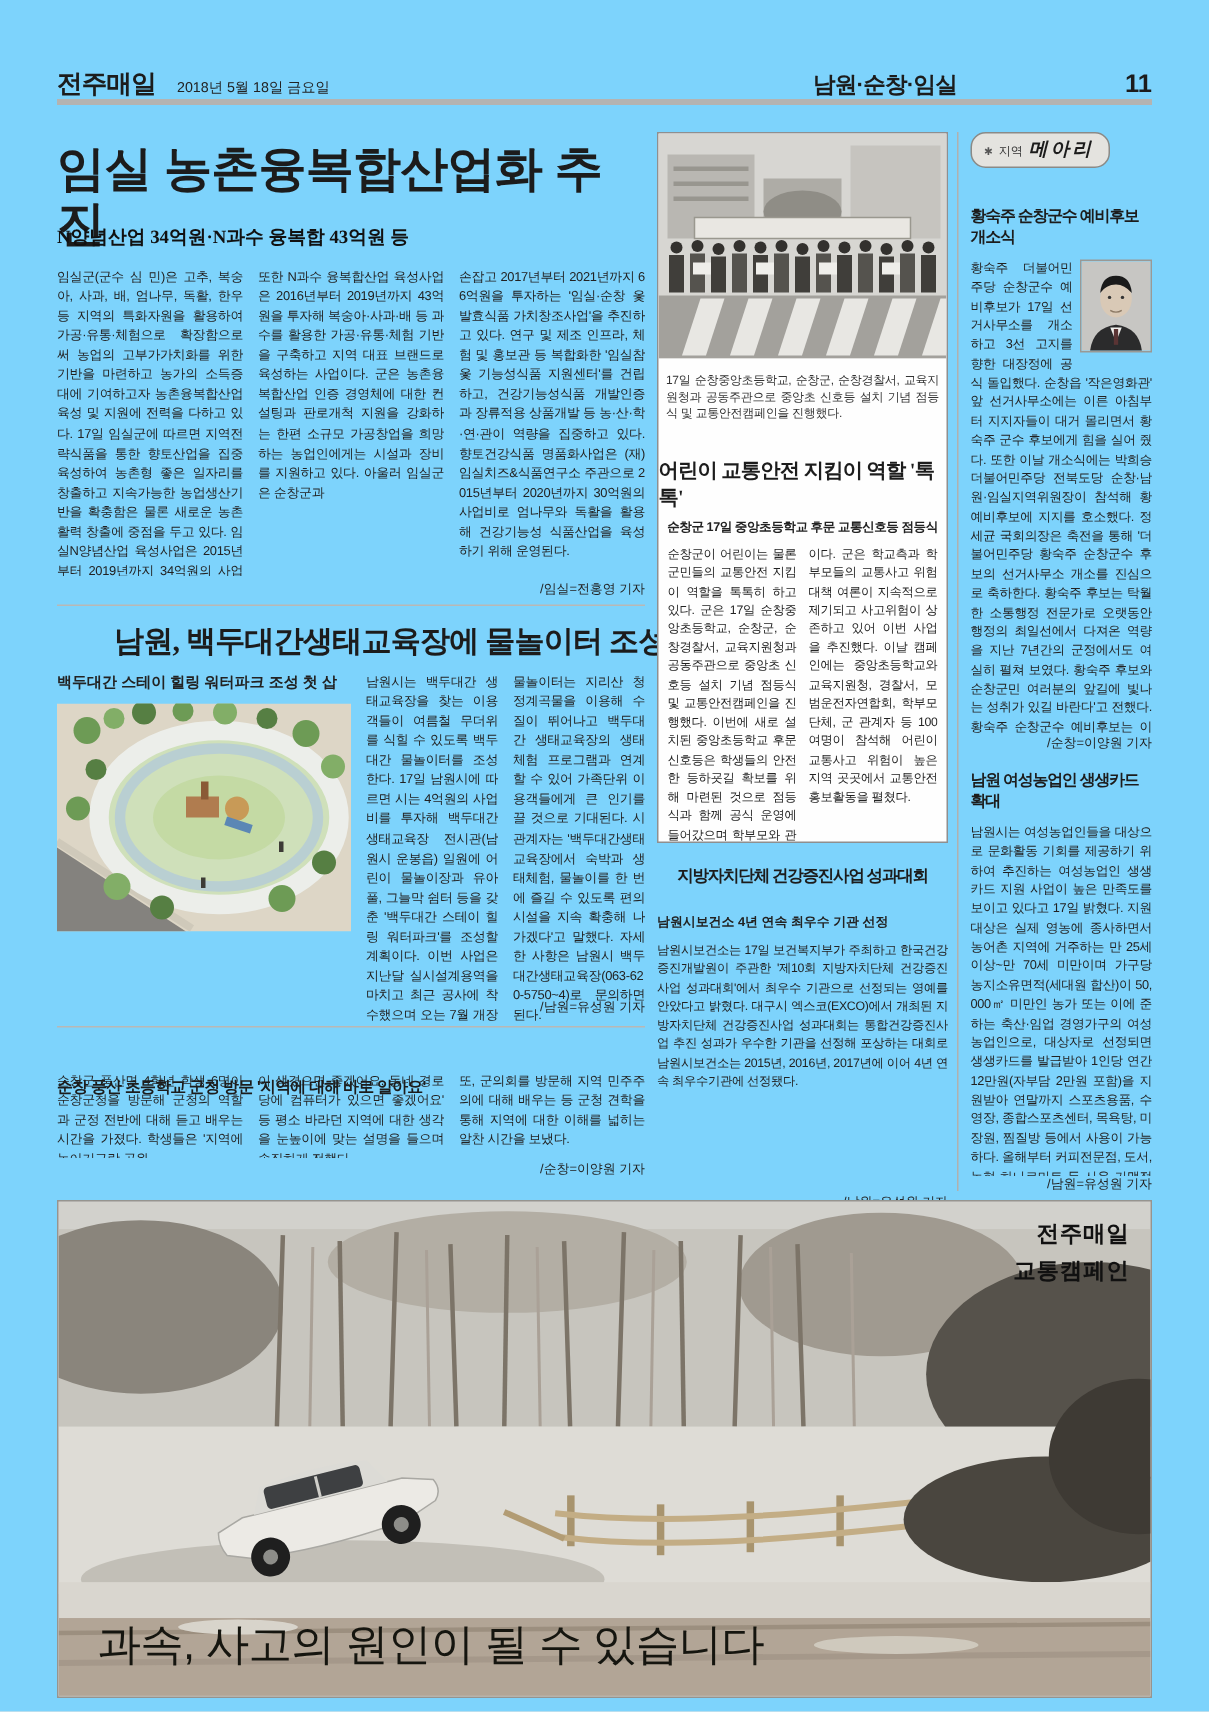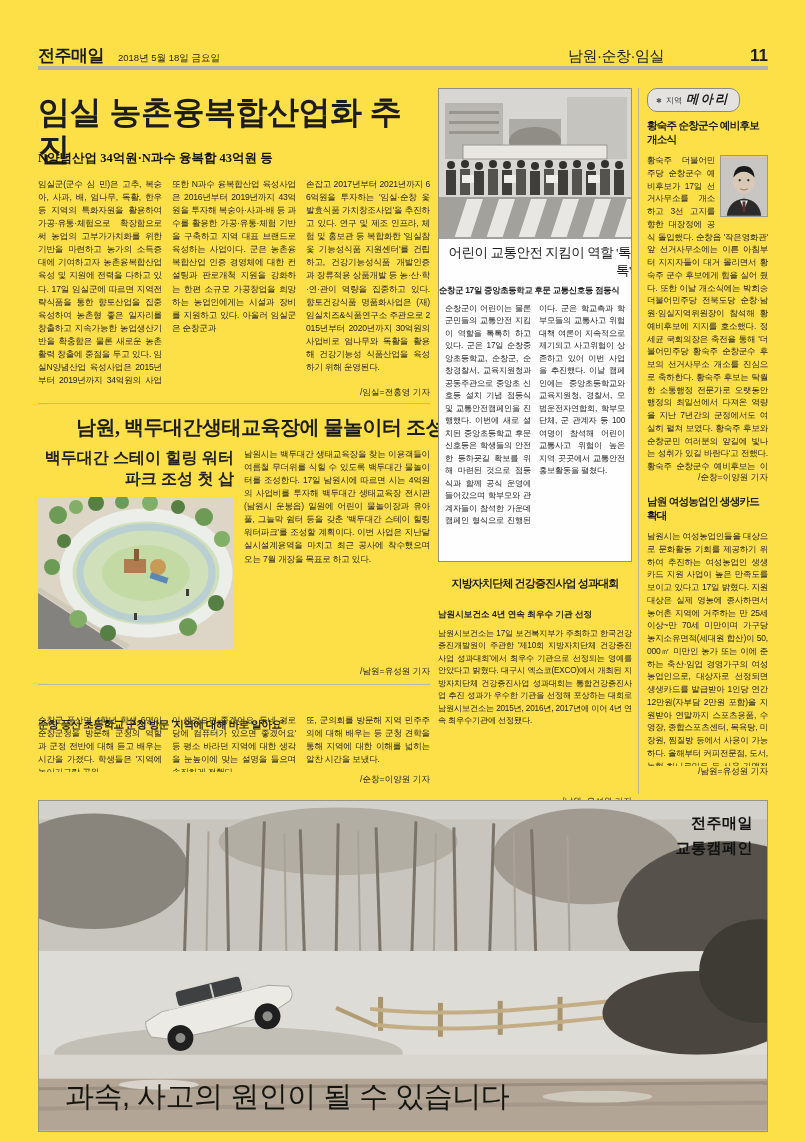--- a/index.html
+++ b/index.html
@@ -1,57 +1,57 @@
 <!DOCTYPE html>
 <html><head>
 <meta charset="utf-8">
 <style>
   html,body{margin:0;padding:0;background:#e9e8e6;}
-  .page{position:relative;width:806px;height:1141px;background:#fde047;margin:0 auto;
+  .page{position:relative;width:806px;height:1141px;background:#7dd3fc;margin:0 auto;
         font-family:"Liberation Sans",sans-serif;color:#1c1c1c;overflow:hidden;}
   
   .header{position:absolute;left:38px;right:38px;top:44px;display:flex;align-items:baseline;}
   .masthead{font-size:17px;font-weight:800;letter-spacing:-0.5px;}
   .pdate{font-size:9.5px;margin-left:14px;color:#222;}
-  .section{margin-left:auto;font-size:15px;font-weight:400;margin-right:86px;letter-spacing:-0.5px;}
+  .section{margin-left:auto;font-size:15px;font-weight:700;margin-right:112px;letter-spacing:-0.5px;}
   .pagenum{font-size:17px;font-weight:700;}
   .header-rule{position:absolute;left:38px;right:38px;top:66px;height:4px;background:#b4b3b1;}
   
   .main{position:absolute;left:38px;top:88px;width:730px;height:710px;}
   .abs{position:absolute;}
   .h-main{font-family:"Liberation Sans",sans-serif;font-size:32px;font-weight:800;letter-spacing:-0.5px;line-height:1.15;}
   .h-serif{font-family:"Liberation Serif","DejaVu Serif",serif;font-weight:600;letter-spacing:-0.5px;}
   .subhead-serif{font-family:"Liberation Serif","DejaVu Serif",serif;font-size:12.5px;font-weight:600;color:#111;}
-  .subhead-bold{font-size:16px;font-weight:800;color:#222;text-align:right;}
+  .subhead-bold{font-size:10px;font-weight:800;color:#222;}
   .cols{display:flex;gap:10px;}
   .col{flex:1;font-size:8.6px;line-height:1.52;text-align:justify;word-break:break-all;
        color:#222;overflow:hidden;letter-spacing:-0.2px;}
   .byline{font-size:8.6px;text-align:right;color:#222;}
   .hr{border:0;border-top:1px solid #b9b8b5;height:0;margin:0;}
   
   .photobox{position:absolute;left:400px;top:0;width:194px;height:474px;border:1px solid #8f8f8f;
             background:#fefefe;box-sizing:border-box;overflow:hidden;}
   .caption{font-size:8px;line-height:1.4;color:#333;font-weight:500;padding:4px 5px 2px 5px;
            text-align:justify;word-break:break-all;letter-spacing:-0.2px;}
-  .box-head{font-size:13.5px;text-align:right;margin-top:1px;font-weight:400;}
-  .box-sub{font-size:8.4px;font-weight:800;text-align:left;margin-top:5px;color:#222;letter-spacing:-0.3px;}
+  .box-head{font-size:13.5px;text-align:left;margin-top:21px;font-weight:700;}
+  .box-sub{font-size:8.4px;font-weight:800;text-align:center;margin-top:5px;color:#222;letter-spacing:-0.3px;}
   .box-body{display:flex;gap:8px;padding:7px 6px 0 6px;height:224px;overflow:hidden;}
   .box-body .col{font-size:8.2px;}
   
   .health-head{font-size:11px;text-align:center;font-weight:700;letter-spacing:-0.8px;}
   .health-sub{font-size:8.6px;font-weight:800;margin-top:18px;color:#222;}
   
   .siderule{position:absolute;left:600px;top:0;width:1px;height:706px;background:#b1b0ad;}
   .sidebar{position:absolute;left:609px;top:0;width:121px;}
   .badge{display:inline-flex;align-items:baseline;gap:4px;border:1px solid #8a8a87;border-radius:10px;
          background:#e4e3df;padding:2px 10px 3px 8px;}
   .badge .star{font-size:7px;color:#555;}
   .badge .pre{font-size:8px;color:#333;}
   .badge .ttl{font-size:12.5px;font-weight:800;font-style:italic;font-family:"Liberation Serif",serif;letter-spacing:2px;}
-  .side-head{font-size:10.6px;font-weight:800;letter-spacing:-0.8px;margin-top:7px;}
+  .side-head{font-size:10.6px;font-weight:800;letter-spacing:-0.8px;margin-top:25px;}
   .side-body{margin-top:7px;font-size:8.5px;line-height:1.5;text-align:justify;word-break:break-all;
              color:#222;overflow:hidden;letter-spacing:-0.2px;}
   .portrait{float:right;margin:1px 0 3px 5px;border:1px solid #9a9995;}
   
   .bphoto{position:absolute;left:38px;top:800px;width:730px;height:332px;border:1px solid #96948f;
           box-sizing:border-box;overflow:hidden;background:#d2d1cc;}
   .bphoto svg{display:block;}
   .photo-label{position:absolute;top:10px;right:14px;text-align:right;font-size:15px;line-height:1.65;
                color:#111;font-weight:600;letter-spacing:0.5px;}
   .slogan{position:absolute;left:26px;bottom:14px;font-size:29px;color:#15150f;font-weight:500;letter-spacing:-0.5px;}
@@ -112,20 +112,21 @@
             <circle cx="40" cy="122" r="9" fill="#82ae67"></circle>
               <circle cx="70" cy="136" r="8" fill="#567f43"></circle>
             <circle cx="150" cy="130" r="9" fill="#6d9b55"></circle>
               <circle cx="178" cy="106" r="8" fill="#567f43"></circle>
           </g>
           <rect x="148" y="92" width="3" height="7" fill="#3d3b36"></rect>
           <rect x="96" y="116" width="3" height="7" fill="#3d3b36"></rect>
         </svg>
       </div>
       <div class="col">남원시는 백두대간 생태교육장을 찾는 이용객들이 여름철 무더위를 식힐 수 있도록 백두대간 물놀이터를 조성한다. 17일 남원시에 따르면 시는 4억원의 사업비를 투자해 백두대간 생태교육장 전시관(남원시 운봉읍) 일원에 어린이 물놀이장과 유아풀, 그늘막 쉼터 등을 갖춘 '백두대간 스테이 힐링 워터파크'를 조성할 계획이다. 이번 사업은 지난달 실시설계용역을 마치고 최근 공사에 착수했으며 오는 7월 개장을 목표로 하고 있다.</div>
+      <div class="col">물놀이터는 지리산 청정계곡물을 이용해 수질이 뛰어나고 백두대간 생태교육장의 생태체험 프로그램과 연계할 수 있어 가족단위 이용객들에게 큰 인기를 끌 것으로 기대된다. 시 관계자는 '백두대간생태교육장에서 숙박과 생태체험, 물놀이를 한 번에 즐길 수 있도록 편의시설을 지속 확충해 나가겠다'고 말했다. 자세한 사항은 남원시 백두대간생태교육장(063-620-5750~4)로 문의하면 된다.</div>
     </div>
     <div class="abs byline" style="left:0;top:578px;width:392px;">/남원=유성원 기자</div>
     <hr class="hr abs" style="left:0;top:596px;width:392px;">
 
     <div class="abs" style="left:0;top:630px;width:392px;font-size:10.6px;font-weight:800;letter-spacing:-0.5px;">순창 풍산 초등학교 군청 방문 '지역에 대해 바로 알아요'</div>
     <div class="abs cols" style="left:0;top:626px;width:392px;height:58px;">
       <div class="col">순창군 풍산면 4학년 학생 6명이 순창군청을 방문해 군청의 역할과 군정 전반에 대해 듣고 배우는 시간을 가졌다. 학생들은 '지역에 놀이기구랑 공원</div>
       <div class="col">이 생겼으면 좋겠어요. 동네 경로당에 컴퓨터가 있으면 좋겠어요' 등 평소 바라던 지역에 대한 생각을 눈높이에 맞는 설명을 들으며 솔직하게 전했다.</div>
       <div class="col">또, 군의회를 방문해 지역 민주주의에 대해 배우는 등 군청 견학을 통해 지역에 대한 이해를 넓히는 알찬 시간을 보냈다.</div>
     </div>
@@ -185,20 +186,21 @@
         <rect y="108" width="192" height="42" fill="#a3a19c"></rect>
         <g fill="#e8e7e3" transform="translate(0,110) skewX(-18)">
           <rect x="28" width="16" height="38"></rect>
             <rect x="60" width="16" height="38"></rect>
           <rect x="92" width="16" height="38"></rect>
             <rect x="124" width="16" height="38"></rect>
           <rect x="156" width="16" height="38"></rect>
             <rect x="188" width="16" height="38"></rect>
         </g>
       </svg>
+      <div class="caption">17일 순창중앙초등학교, 순창군, 순창경찰서, 교육지원청과 공동주관으로 중앙초 신호등 설치 기념 점등식 및 교통안전캠페인을 진행했다.</div>
       <div class="box-head h-serif">어린이 교통안전 지킴이 역할 '톡톡'</div>
       <div class="box-sub">순창군 17일 중앙초등학교 후문 교통신호등 점등식</div>
       <div class="box-body">
         <div class="col">순창군이 어린이는 물론 군민들의 교통안전 지킴이 역할을 톡톡히 하고 있다. 군은 17일 순창중앙초등학교, 순창군, 순창경찰서, 교육지원청과 공동주관으로 중앙초 신호등 설치 기념 점등식 및 교통안전캠페인을 진행했다. 이번에 새로 설치된 중앙초등학교 후문 신호등은 학생들의 안전한 등하굣길 확보를 위해 마련된 것으로 점등식과 함께 공식 운영에 들어갔으며 학부모와 관계자들이 참석한 가운데 캠페인 형식으로 진행된 것</div>
         <div class="col">이다. 군은 학교측과 학부모들의 교통사고 위험 대책 여론이 지속적으로 제기되고 사고위험이 상존하고 있어 이번 사업을 추진했다. 이날 캠페인에는 중앙초등학교와 교육지원청, 경찰서, 모범운전자연합회, 학부모단체, 군 관계자 등 100여명이 참석해 어린이 교통사고 위험이 높은 지역 곳곳에서 교통안전 홍보활동을 펼쳤다.</div>
       </div>
       
     </div>
 
     <div class="abs" style="left:400px;top:488px;width:194px;">

